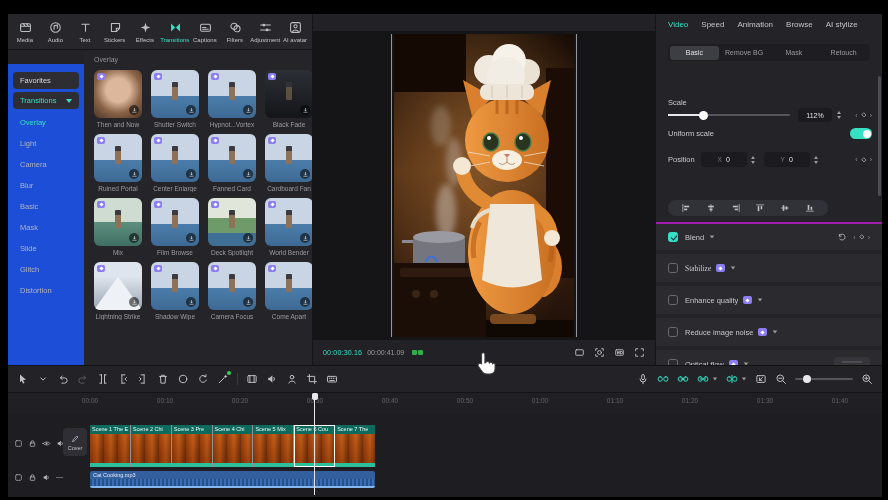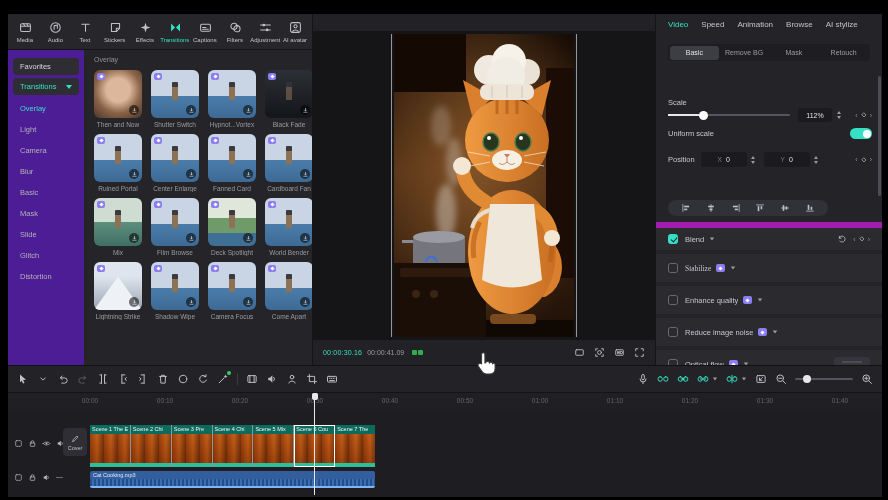--- a/index.html
+++ b/index.html
@@ -9,21 +9,21 @@
 .icb svg{stroke:currentColor;fill:none;stroke-width:1.3;stroke-linecap:round;stroke-linejoin:round}
 .icb svg .f{fill:currentColor;stroke:none}
 .dim{opacity:.35}
 
 .left-col{position:absolute;left:0;top:0;width:304px;height:351px;background:#232327}
 .topbar{position:absolute;left:0;top:0;width:100%;height:36px;background:#26262b;border-bottom:1px solid #141416;display:flex;align-items:center;padding:0 2px}
 .tb-item{width:30px;display:flex;flex-direction:column;align-items:center;gap:2px;cursor:pointer}
 .tb-item .icb svg{width:13px;height:13px}
 .tb-label{font-size:6.5px;color:#c2c2c8;white-space:nowrap;transform:scale(.92)}
 .tb-item.active{color:#35e0c4}.tb-item.active .icb,.tb-item.active .tb-label{color:#35e0c4}
-.sidebar{position:absolute;left:0;top:36px;width:76px;bottom:0;background:#4c1d95;padding-top:5px}
+.sidebar{position:absolute;left:0;top:50px;width:76px;bottom:0;background:#1d4ed8;padding-top:5px}
 .side-btn{margin:3px 5px;height:17px;background:#2d2d33;border-radius:4px;display:flex;align-items:center;justify-content:space-between;padding:0 7px;font-size:7.5px;color:#d6d6db;cursor:pointer}
 .side-btn.teal{color:#35e0c4}
 .cat-item{height:21px;display:flex;align-items:center;padding-left:12px;font-size:7.5px;color:#b2b2b8;cursor:pointer}
 .cat-item.active{color:#35e0c4}
 .caret{width:0;height:0;border-left:3px solid transparent;border-right:3px solid transparent;border-top:4px solid #9a9aa0;display:inline-block}
 .teal .caret{border-top-color:#35e0c4}
 .library{position:absolute;left:76px;top:36px;right:0;bottom:0;background:#252529;overflow:hidden}
 .lib-title{position:absolute;left:10px;top:6px;font-size:7px;color:#8f8f95}
 .grid{position:absolute;left:10px;top:20px;display:grid;grid-template-columns:repeat(4,48px);column-gap:9px;row-gap:6px}
 .cell{width:48px;cursor:pointer}
@@ -685,21 +685,21 @@
         </span>
         <span class="icb">
           <svg viewBox="0 0 16 16">
             <path d="M2.5 13h11"></path>
             <rect class="f" x="4.3" y="3" width="2.6" height="8"></rect>
             <rect class="f" x="9" y="6" width="2.6" height="5"></rect>
           </svg>
         </span>
       </div>
 
-    <div class="sec blend-row" style="border-top:6px solid #a21caf">
+    <div class="sec blend-row" style="border-top:2px solid #a21caf">
       <span class="chk on"></span>
       <span class="lbl">Blend</span>
       <span class="caret" style="margin-left:5px"></span>
       <span class="right">
           <span class="icb sm">
             <svg viewBox="0 0 16 16">
               <path d="M3.5 6.5a4.8 4.8 0 1 1 1 4.9"></path>
               <path d="M3.8 3.8v2.9h2.9"></path>
             </svg>
           </span>

